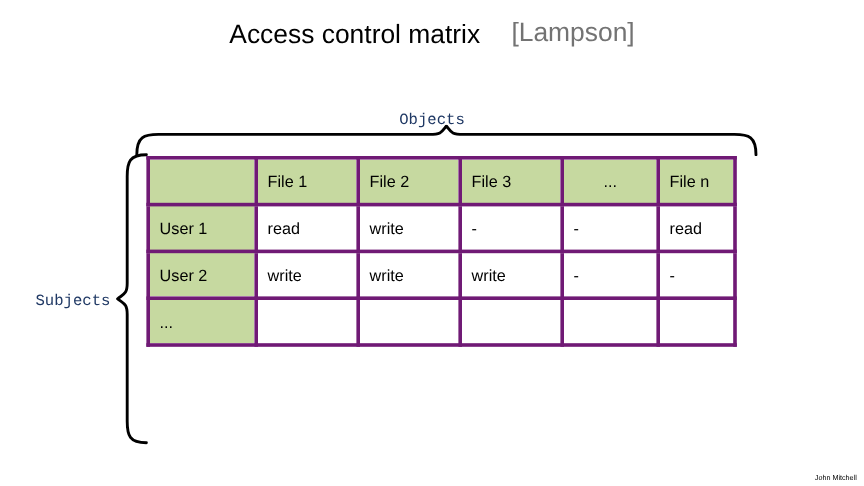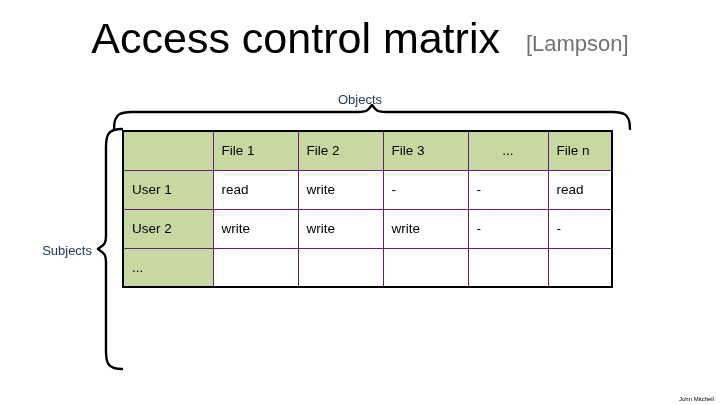--- a/index.html
+++ b/index.html
@@ -19,39 +19,39 @@
   
   #slide-title {
     position: absolute;
     left: 0;
     top: 14px;
     width: 720px;
     text-align: center;
     white-space: nowrap;
   }
   #slide-title .main-title {
-    font-size: 43px;
+    font-size: 22px;
     font-weight: 400;
     letter-spacing: 0px;
     color: #000000;
   }
   #slide-title .citation {
     font-size: 22px;
     font-weight: 400;
     color: #737373;
     margin-left: 26px;
     vertical-align: 2px;
   }
 
   
   .axis-label {
     position: absolute;
     font-size: 13px;
     color: #1f3864;
-    font-family: Liberation Sans, sans-serif;
+    font-family: Liberation Mono, monospace;
     white-space: nowrap;
   }
   #objects-label {
     left: 0;
     top: 92px;
     width: 720px;
     text-align: center;
   }
   #subjects-label {
     left: 16px;
@@ -82,21 +82,21 @@
   #matrix-table {
     position: absolute;
     left: 122px;
     top: 130px;
     border-collapse: collapse;
     table-layout: fixed;
     border: 2px solid #000000;
   }
   #matrix-table td,
   #matrix-table th {
-    border: 1px solid #701a75;
+    border: 3px solid #701a75;
     padding: 0 8px;
     font-size: 13.5px;
     font-weight: 400;
     text-align: left;
     vertical-align: middle;
     background: #ffffff;
     height: 39px;
     box-sizing: border-box;
     overflow: hidden;
     white-space: nowrap;

